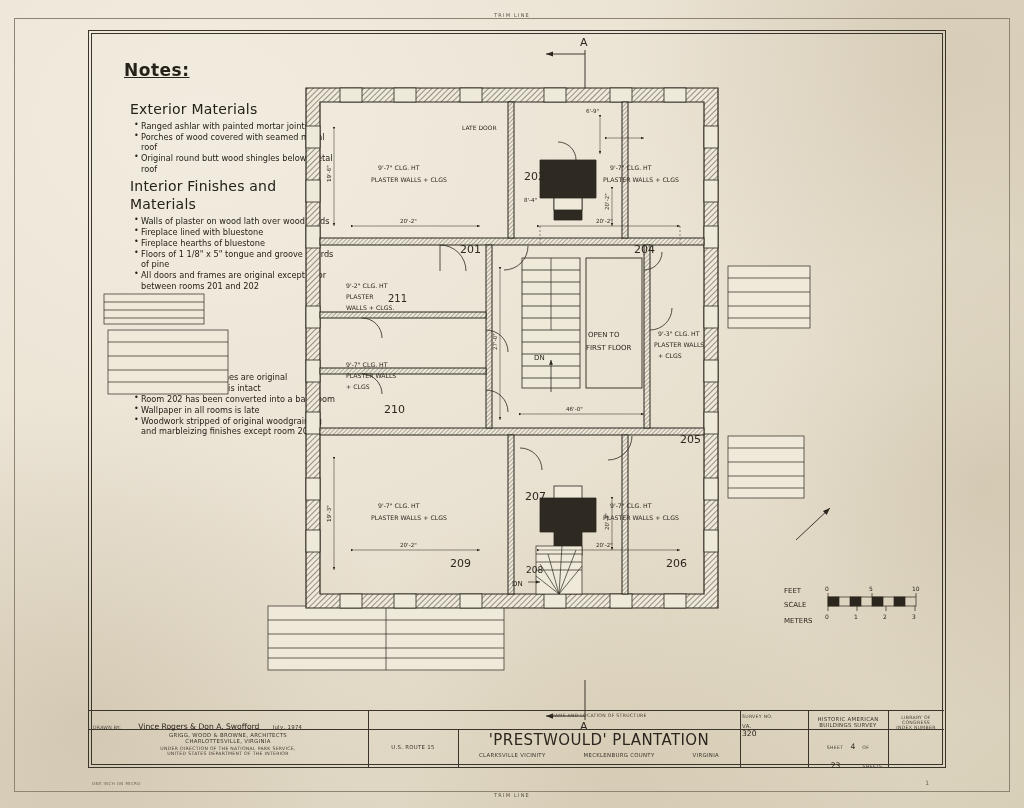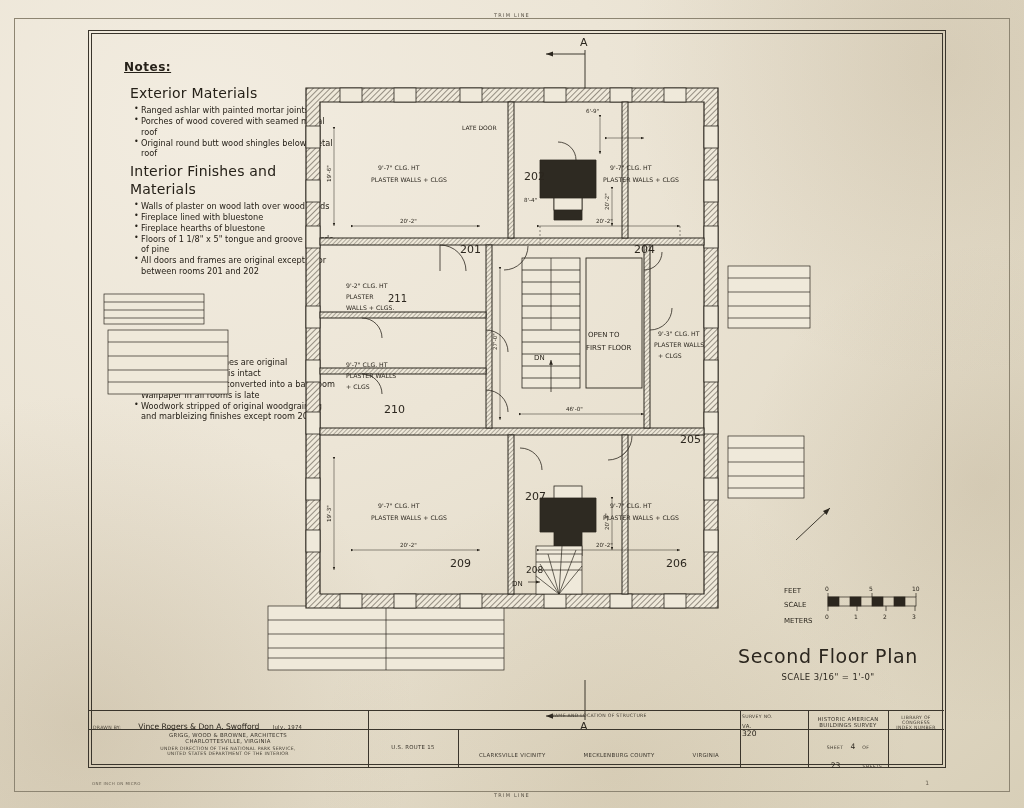--- a/index.html
+++ b/index.html
@@ -46,21 +46,21 @@
 
   
   .hand { font-family:"DejaVu Sans", sans-serif; color:#2b261e; }
 
   
   #notes {
     position:absolute; left:124px; top:60px; width:215px;
     color:#262119; font-size:8.2px; line-height:1.28;
   }
   #notes .title {
-    font-size:12px; letter-spacing:.5px; margin-bottom:10px;
+    font-size:17px; letter-spacing:.5px; margin-bottom:19px;
     text-decoration:underline; font-weight:bold;
   }
   #notes .sect {
     font-size:14px; margin:4px 0 2px 6px; letter-spacing:.2px;
   }
   #notes ul { list-style:none; margin:0; padding:0 0 0 10px; }
   #notes li { position:relative; padding-left:7px; margin-bottom:.5px; }
   #notes li:before {
     content:"\2022"; position:absolute; left:0; top:-1px; font-size:8px;
   }
@@ -435,24 +435,20 @@
       <text x="41" y="8" font-size="6">0</text>
       <text x="85" y="8" font-size="6">5</text>
       <text x="128" y="8" font-size="6">10</text>
       <text x="41" y="36" font-size="6">0</text>
       <text x="70" y="36" font-size="6">1</text>
       <text x="99" y="36" font-size="6">2</text>
       <text x="128" y="36" font-size="6">3</text>
     </svg>
   </div>
 
-  <div id="plan-title">
-    <div class="big hand">Second Floor Plan</div>
-    <div class="sub hand">SCALE  3/16" = 1'-0"</div>
-  </div>
 
   <div id="titleblock">
     <div class="tb-h" style="top:18px;"></div>
     <div class="tb-v" style="left:280px;"></div>
     <div class="tb-v" style="left:370px; top:18px;"></div>
     <div class="tb-v" style="left:652px;"></div>
     <div class="tb-v" style="left:720px;"></div>
     <div class="tb-v" style="left:800px;"></div>
 
     <div class="tb-cell" style="left:5px; top:3px; width:270px;">
@@ -467,20 +463,23 @@
       <div class="tiny" style="margin-top:2px;">UNDER DIRECTION OF THE NATIONAL PARK SERVICE,</div>
       <div class="tiny">UNITED STATES DEPARTMENT OF THE INTERIOR</div>
     </div>
 
     <div class="tb-cell" style="left:282px; top:33px; width:86px; text-align:center;">
       <div class="tiny2">U.S. ROUTE 15</div>
     </div>
 
     <div class="tb-cell" style="left:372px; top:2px; width:278px; text-align:center;">
       <div class="tiny">NAME AND LOCATION OF STRUCTURE</div>
+    </div>
+    <div class="tb-cell" style="left:372px; top:20px; width:278px; text-align:center;">
+      <div class="bigtitle hand">'PRESTWOULD' PLANTATION</div>
     </div>
     <div class="tb-cell" style="left:372px; top:41px; width:278px;">
       <div style="display:flex; justify-content:space-around;">
         <span class="tiny2">CLARKSVILLE  VICINITY</span>
         <span class="tiny2">MECKLENBURG   COUNTY</span>
         <span class="tiny2">VIRGINIA</span>
       </div>
     </div>
 
     <div class="tb-cell" style="left:654px; top:3px; width:64px; ">

